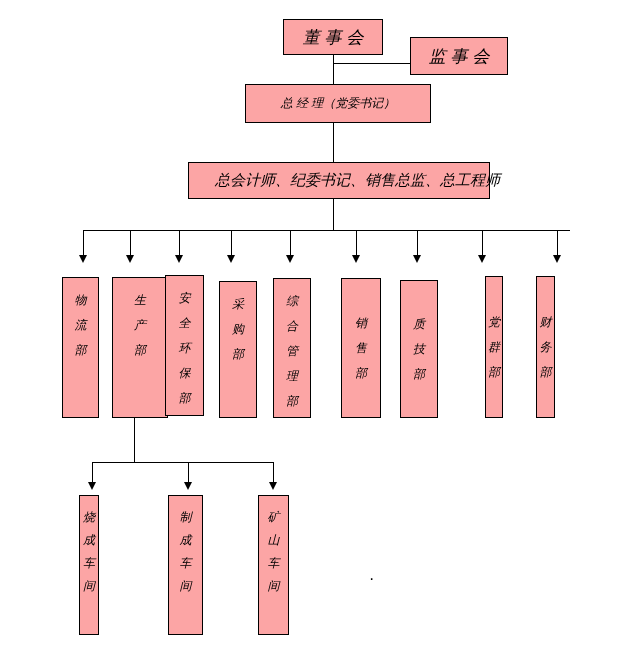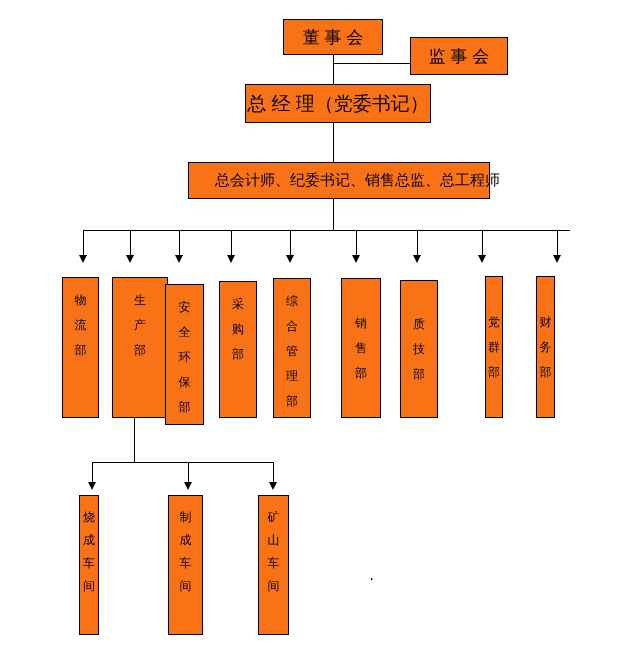--- a/index.html
+++ b/index.html
@@ -9,35 +9,36 @@
     width: 638px;
     height: 648px;
     background: #ffffff;
     font-family: "Liberation Sans", "DejaVu Sans", sans-serif;
     color: #000000;
     overflow: hidden;
   }
   .box {
     position: absolute;
     border: 1px solid #000000;
-    background: #f97316;
+    background: #fca5a5;
+    font-style: italic;
   }
   .hbox {
     display: flex;
     align-items: center;
     justify-content: center;
     font-size: 17px;
     white-space: nowrap;
   }
   .line { position: absolute; background: #000000; }
 
   
   .pos-board { left: 283px; top: 19px;  width: 100px; height: 36px; }
   .pos-sup   { left: 410px; top: 37px;  width: 98px;  height: 38px; }
-  .pos-gm    { left: 245px; top: 84px;  width: 186px; height: 39px; font-size: 19px; }
+  .pos-gm    { left: 245px; top: 84px;  width: 186px; height: 39px; font-size: 12px; }
   .pos-staff { left: 188px; top: 162px; width: 302px; height: 37px;
                font-size: 15px; justify-content: flex-start; padding-left: 26px; }
 
   
   .l-v1   { left: 333px; top: 55px;  width: 1px;   height: 29px; }
   .l-h1   { left: 333px; top: 63px;  width: 77px;  height: 1px; }
   .l-v2   { left: 333px; top: 123px; width: 1px;   height: 39px; }
   .l-v3   { left: 333px; top: 199px; width: 1px;   height: 31px; }
   .l-bus  { left: 83px;  top: 230px; width: 487px; height: 1px; }
   .l-v4   { left: 134px; top: 418px; width: 1px;   height: 44px; }
@@ -60,21 +61,21 @@
 
   
   .vtext { width: 18px; word-break: break-all; line-height: 25px;
            font-size: 12px; text-align: center; }
   .top-align .vtext { margin: 10px auto 0; }
   .center-align { display: flex; align-items: center; justify-content: flex-start; }
   .center-align .vtext { margin: 0 auto; }
 
   .pos-d1 { left: 62px;  top: 277px; width: 37px; height: 141px; }
   .pos-d2 { left: 112px; top: 277px; width: 56px; height: 141px; }
-  .pos-d3 { left: 165px; top: 284px; width: 39px; height: 141px; }
+  .pos-d3 { left: 165px; top: 275px; width: 39px; height: 141px; }
   .pos-d4 { left: 219px; top: 281px; width: 38px; height: 137px; }
   .pos-d5 { left: 273px; top: 278px; width: 38px; height: 140px; }
   .pos-d6 { left: 341px; top: 278px; width: 40px; height: 140px; }
   .pos-d7 { left: 400px; top: 280px; width: 38px; height: 138px; }
   .pos-d8 { left: 485px; top: 276px; width: 18px; height: 142px; }
   .pos-d9 { left: 536px; top: 276px; width: 19px; height: 142px; }
 
   
   .wbox .vtext { line-height: 23px; margin: 10px auto 0; }
   .pos-w1 { left: 79px;  top: 495px; width: 20px; height: 140px; }

